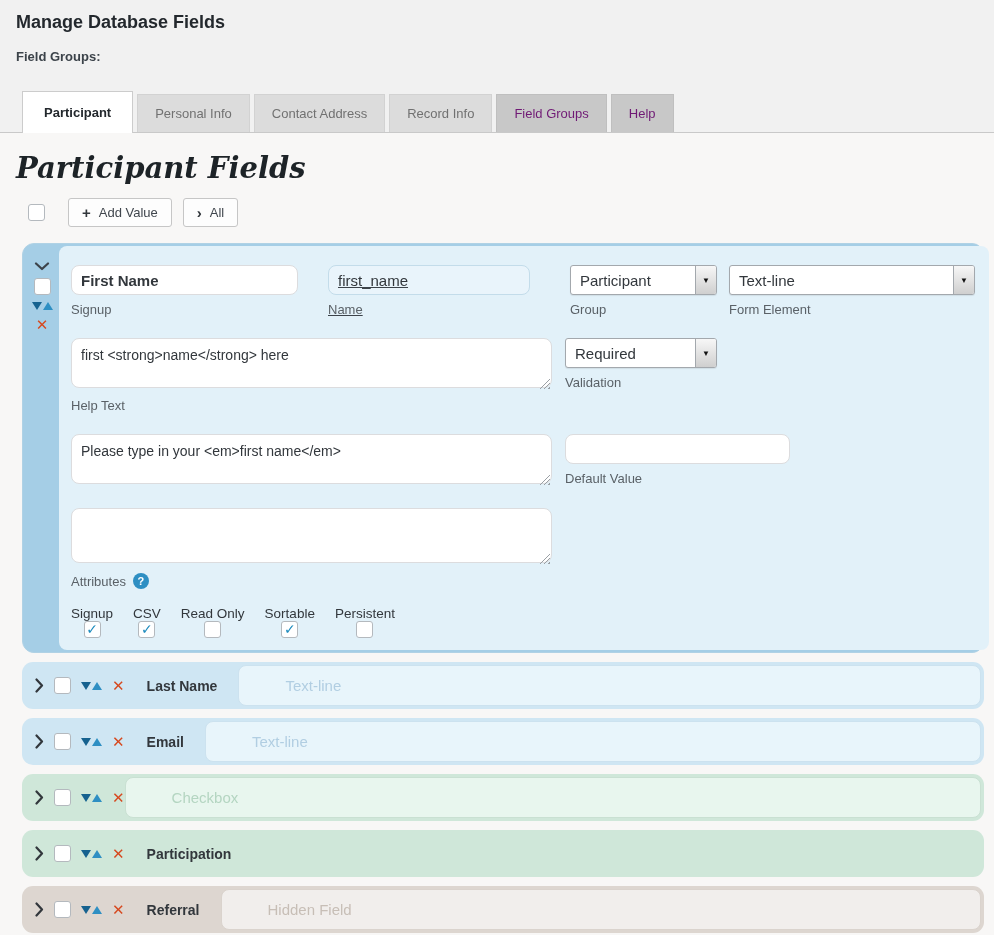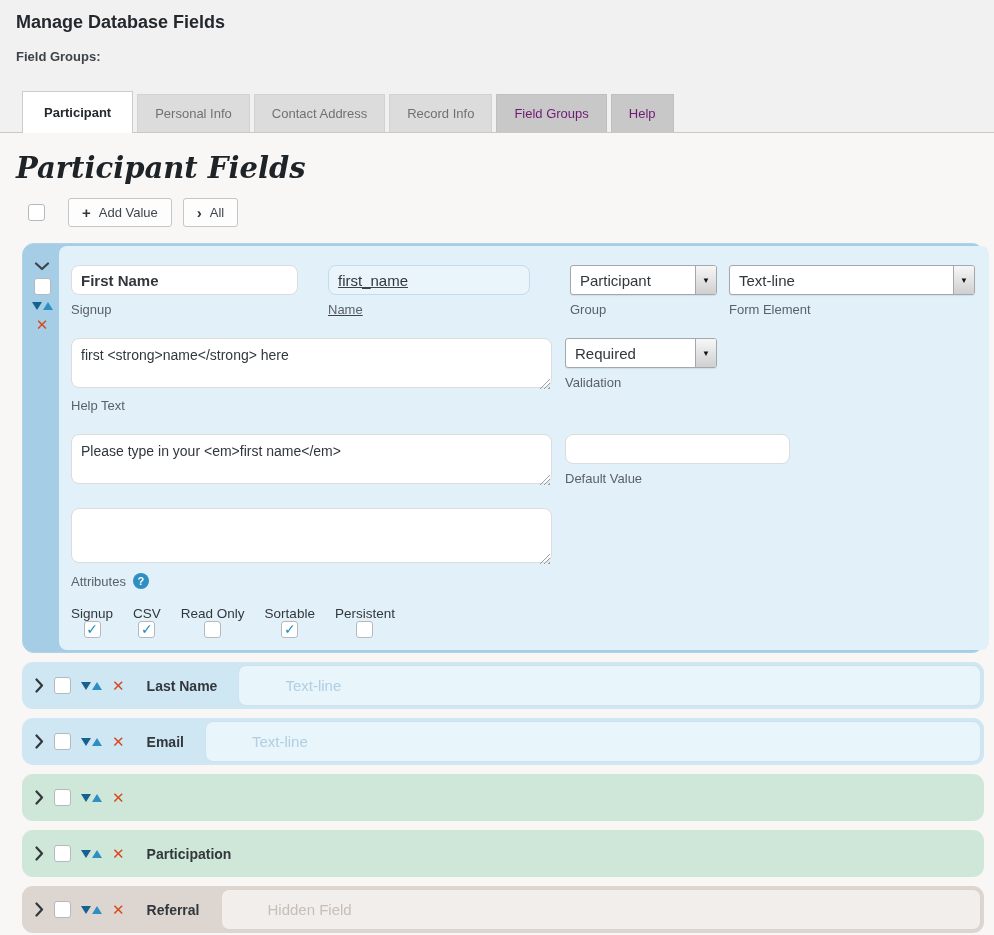--- a/index.html
+++ b/index.html
@@ -314,20 +314,23 @@
               <polyline points="1.5,1.5 7,7.5 1.5,13.5" fill="none" stroke="#32373c" stroke-width="2.2" stroke-linecap="round" stroke-linejoin="round"></polyline>
             </svg>
           </span>
         <span class="cb"></span>
         <span class="sort-handle">
             <span class="tri-down"></span>
             <span class="tri-up"></span>
           </span>
         <span class="ctl-x">✕</span>
       </div>
+      <div class="frow-type">
+          <span>Checkbox</span>
+        </div>
     </div>
 
     <div class="frow frow--green">
       <div class="frow-controls">
         <span class="chev-right">
             <svg width="9" height="15" viewBox="0 0 9 15">
               <polyline points="1.5,1.5 7,7.5 1.5,13.5" fill="none" stroke="#32373c" stroke-width="2.2" stroke-linecap="round" stroke-linejoin="round"></polyline>
             </svg>
           </span>
         <span class="cb"></span>

